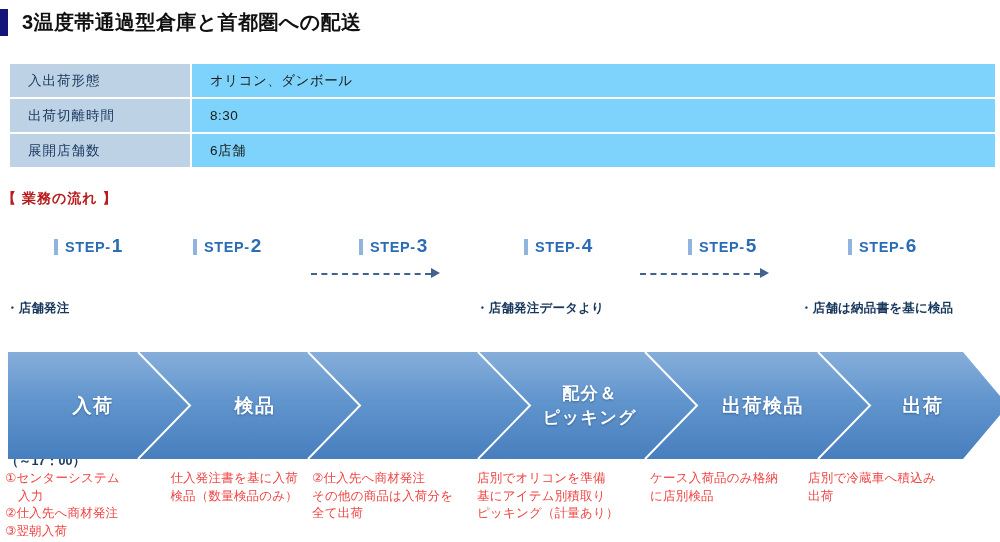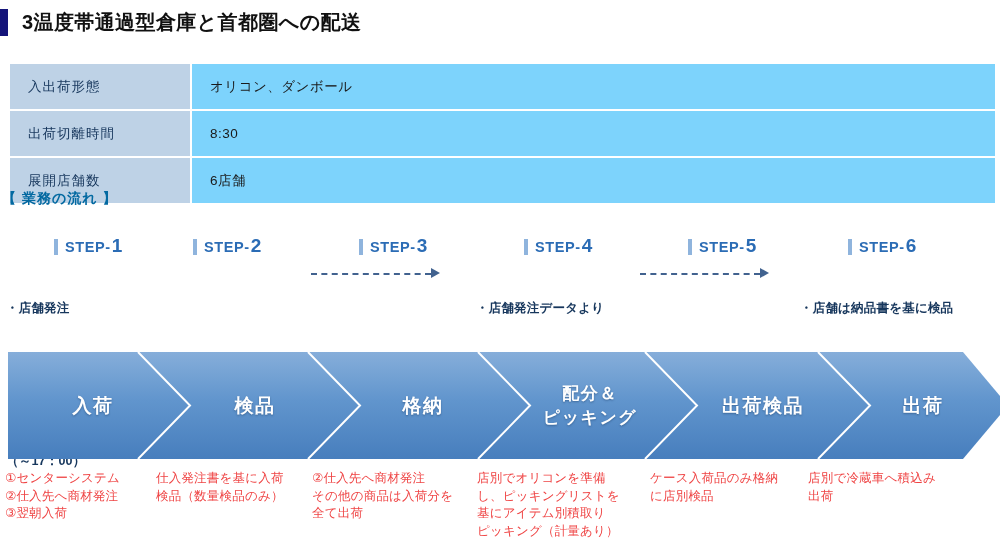--- a/index.html
+++ b/index.html
@@ -45,21 +45,21 @@
 
   
   .info-table {
     position: absolute;
     left: 10px;
     top: 64px;
     width: 985px;
     border-collapse: separate;
     border-spacing: 0;
   }
-  .info-table tr { height: 47px; }
+  .info-table tr { height: 35px; }
   .info-table th,
   .info-table td {
     padding: 0 0 0 18px;
     font-weight: normal;
     font-size: 13.5px;
     vertical-align: middle;
     text-align: left;
     border-bottom: 2px solid #ffffff;
   }
   .info-table th {
@@ -75,21 +75,21 @@
     border-left: 2px solid #ffffff;
   }
 
   
   .section-heading {
     position: absolute;
     left: 2px;
     top: 190px;
     font-size: 14px;
     font-weight: bold;
-    color: #0369a1;
+    color: #b91c1c;
     letter-spacing: 1px;
   }
 
   
   .steps-layer {
     position: absolute;
     left: 0;
     top: 236px;
     width: 1000px;
     height: 110px;
@@ -329,50 +329,49 @@
       <path d="M130,0 L182,53.5 L130,107"></path>
       <path d="M300,0 L352,53.5 L300,107"></path>
       <path d="M470,0 L522,53.5 L470,107"></path>
       <path d="M637,0 L689,53.5 L637,107"></path>
       <path d="M810,0 L862,53.5 L810,107"></path>
     </g>
   </svg>
   <div class="band-labels">
     <div class="band-label" style="left:10px;width:150px;">入荷</div>
     <div class="band-label" style="left:182px;width:130px;">検品</div>
-    <div class="band-label" style="left:350px;width:130px;">格納</div>
     <div class="band-label" style="left:512px;width:140px;white-space:pre-line;font-size:17px;">配分＆
 ピッキング</div>
     <div class="band-label" style="left:680px;width:150px;">出荷検品</div>
     <div class="band-label" style="left:850px;width:130px;">出荷</div>
   </div>
 </div>
 
 <div class="notes-layer">
 
   <div class="note-col" style="left:5px;">
     <div class="note-line">①センターシステム</div>
+    <div class="note-line indent">入力</div>
     <div class="note-line">②仕入先へ商材発注</div>
     <div class="note-line">③翌朝入荷</div>
   </div>
 
-  <div class="note-col" style="left:156px;width:158px;">
+  <div class="note-col" style="left:140px;width:158px;text-align:right;">
     <div class="note-line">仕入発注書を基に入荷</div>
     <div class="note-line">検品（数量検品のみ）</div>
   </div>
 
   <div class="note-col" style="left:312px;width:160px;">
     <div class="note-line">②仕入先へ商材発注</div>
     <div class="note-line">その他の商品は入荷分を</div>
     <div class="note-line">全て出荷</div>
   </div>
 
   <div class="note-col" style="left:477px;width:162px;">
     <div class="note-line">店別でオリコンを準備</div>
-    <div class="note-line">し、ピッキングリストを</div>
     <div class="note-line">基にアイテム別積取り</div>
     <div class="note-line">ピッキング（計量あり）</div>
   </div>
 
   <div class="note-col" style="left:650px;width:150px;">
     <div class="note-line">ケース入荷品のみ格納</div>
     <div class="note-line">に店別検品</div>
   </div>
 
   <div class="note-col" style="left:808px;width:170px;">

